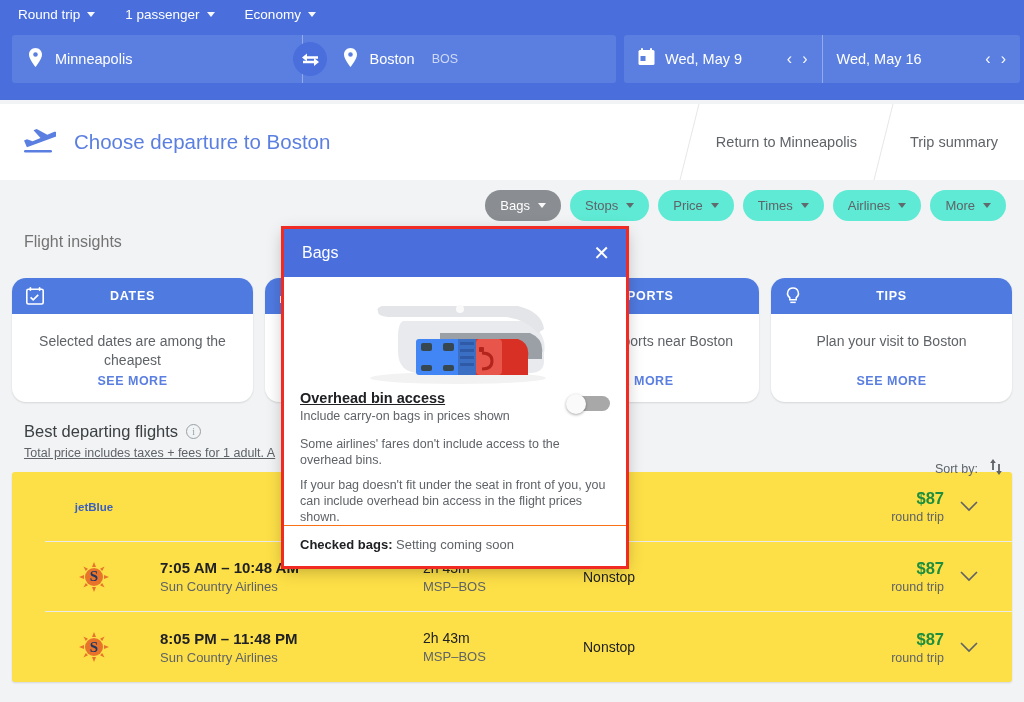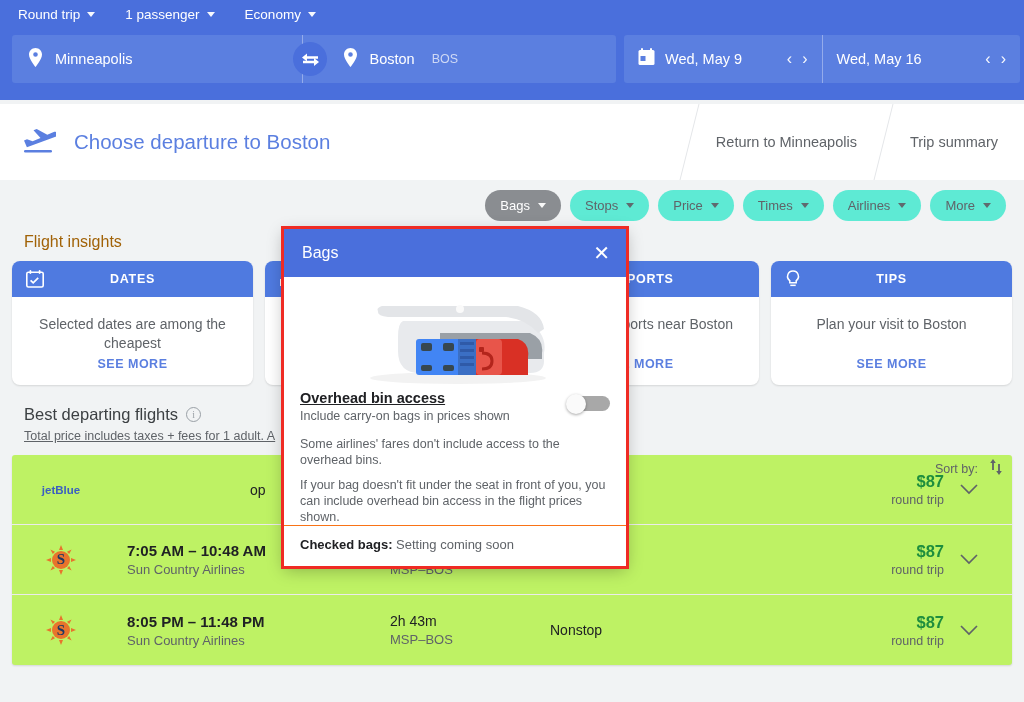--- a/index.html
+++ b/index.html
@@ -68,25 +68,26 @@
 
   .chips { display: flex; justify-content: flex-end; gap: 9px; padding: 10px 18px 0 0; }
   .chip {
     display: flex; align-items: center; gap: 8px; height: 31px; padding: 0 15px;
     border-radius: 16px; background: #5eead4; color: #5f6368; font-size: 13px; cursor: pointer;
   }
   .chip.active { background: #8a8d91; color: #fff; }
   .chip .caret { border-top-color: #5f6368; }
   .chip.active .caret { border-top-color: #fff; }
 
-  .insights-title { font-size: 16px; color: #a16207; padding: 12px 16px 10px 24px; }
+  .insights-title { font-size: 16px; color: #737373; padding: 12px 16px 10px 24px; }
   .cards { display: flex; gap: 12px; padding: 0 12px; }
   .card {
-    flex: 1; background: #fff; border-radius: 8px; overflow: hidden;
+    flex: 1; background: #fff; border-radius: 14px; overflow: hidden;
     box-shadow: 0 1px 2px rgba(0,0,0,.12);
+    margin-top: 17px;
   }
   .card-head {
     background: #4f7ae0; height: 36px; display: flex; align-items: center;
     position: relative; padding: 0 12px;
   }
   .card-head .hicon { position: absolute; left: 14px; display: flex; align-items: center; }
   .card-head .htext {
     width: 100%; text-align: center; color: #fff; font-size: 12.5px;
     letter-spacing: .7px; font-weight: bold;
   }
@@ -102,21 +103,21 @@
     color: #9aa0a6; font-size: 10px; display: flex; align-items: center;
     justify-content: center; font-family: "Liberation Serif", serif; cursor: pointer;
   }
   .results-sub { color: #5f6368; font-size: 12.5px; margin-top: 5px; }
   .results-sub .lnk { color: #5f6368; text-decoration: underline; cursor: pointer; }
   .sortby {
     position: absolute; right: 20px; top: 278px; display: flex; align-items: center;
     gap: 10px; color: #5f6368; font-size: 12.5px; cursor: pointer;
   }
 
-  .flights { margin: 12px 12px 0; background: #bef264; border-radius: 3px; box-shadow: 0 1px 2px rgba(0,0,0,.12); }
+  .flights { margin: 12px 12px 0; background: #fde047; border-radius: 3px; box-shadow: 0 1px 2px rgba(0,0,0,.12); padding-left: 33px; }
   .frow {
     display: flex; align-items: center; height: 70px; padding: 0 18px 0 20px;
     border-bottom: 1px solid #ebebeb; cursor: pointer;
   }
   .frow:last-child { border-bottom: none; }
   .logo { width: 58px; display: flex; align-items: center; justify-content: center; flex: 0 0 58px; }
   .jb { color: #3b5fc0; font-size: 11.5px; font-weight: bold; }
   .sc-logo { position: relative; width: 30px; height: 30px; display: flex; align-items: center; justify-content: center; }
   .sc-s { position: relative; z-index: 2; color: #1f3864; font-weight: bold; font-size: 15px; font-family: "Liberation Serif", serif; }
   .ftimes { flex: 0 0 300px; padding-left: 37px; }

